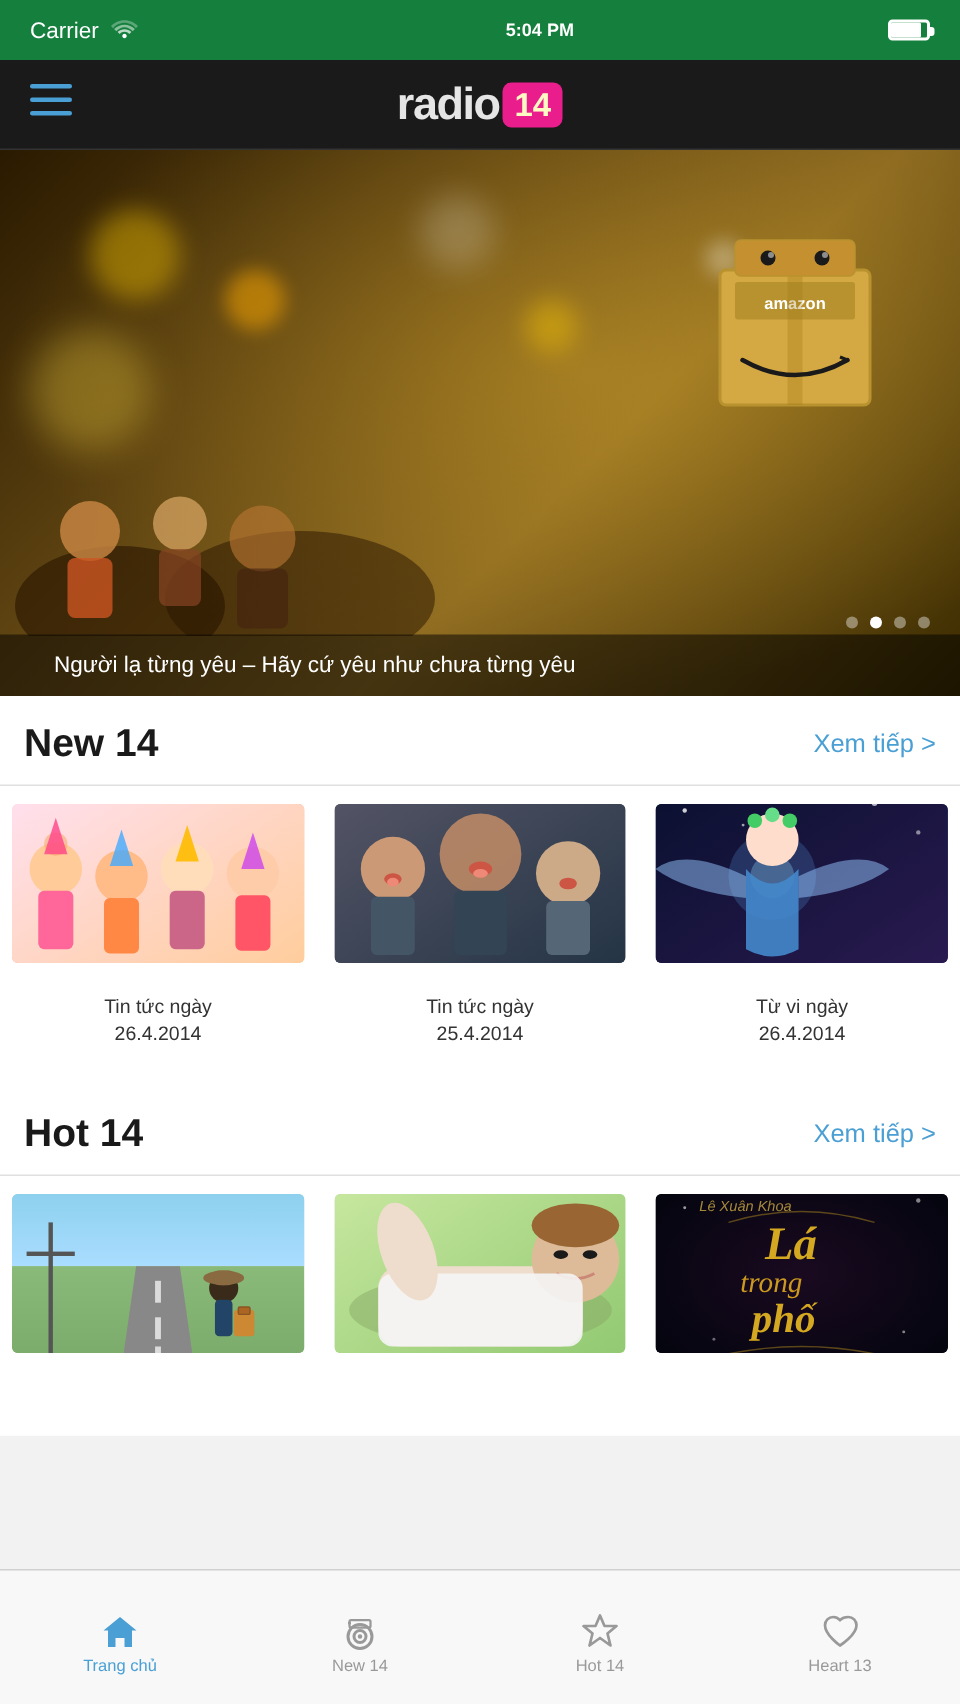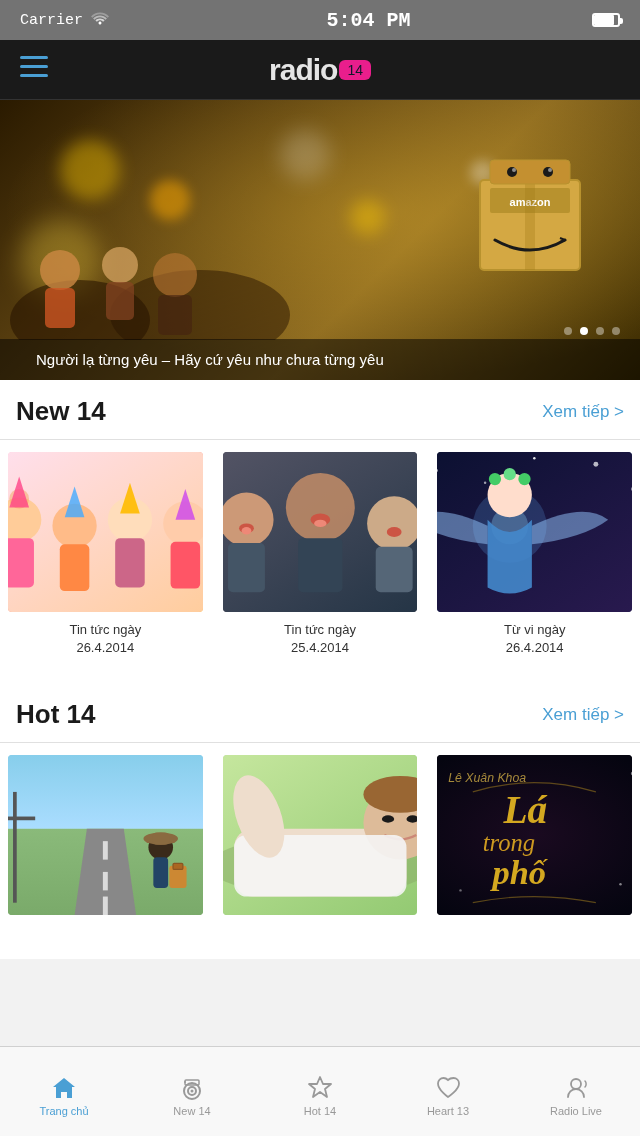--- a/index.html
+++ b/index.html
@@ -7,33 +7,32 @@
     body {
       width: 640px;
       min-height: 1136px;
       font-family: -apple-system, 'Helvetica Neue', Arial, sans-serif;
       background: #f2f2f2;
       overflow-x: hidden;
     }
 
     
     .status-bar {
-      background: #737373;
+      background: #15803d;
       height: 40px;
       display: flex;
       align-items: center;
       justify-content: space-between;
       padding: 0 20px;
       color: white;
       font-size: 15px;
       font-weight: 500;
-      font-family: Liberation Mono, monospace;
     }
     .status-left { display: flex; align-items: center; gap: 8px; }
-    .status-center { font-size: 20px; font-weight: 600; margin-left: 36px; }
+    .status-center { font-size: 12px; font-weight: 600; margin-left: 36px; }
     .status-right { display: flex; align-items: center; gap: 6px; }
     .battery-icon {
       width: 28px; height: 14px; border: 2px solid white;
       border-radius: 3px; position: relative; display: inline-block;
     }
     .battery-icon::after {
       content: '';
       position: absolute;
       right: -5px; top: 3px;
       width: 3px; height: 6px;
@@ -69,33 +68,33 @@
       align-items: center;
     }
     .logo-radio {
       font-size: 30px;
       font-weight: 800;
       color: #e5e5e5;
       letter-spacing: -1px;
     }
     .logo-14 {
       background: #e91e8c;
-      color: #0f172a;
-      font-size: 14px;
-      font-weight: 400;
+      color: #fef9c3;
+      font-size: 22px;
+      font-weight: 700;
       padding: 2px 8px;
       border-radius: 6px;
       margin-left: 2px;
     }
 
     
     .hero-banner {
       position: relative;
       width: 640px;
-      height: 280px;
+      height: 364px;
       background: linear-gradient(135deg, #2a1a00 0%, #5a4010 30%, #8a6820 60%, #3a2a00 100%);
       overflow: hidden;
     }
     .hero-overlay {
       position: absolute;
       inset: 0;
       background: radial-gradient(ellipse at 60% 40%, rgba(255,200,50,0.3) 0%, transparent 70%);
     }
     
     .bokeh {
@@ -160,24 +159,24 @@
       display: flex;
       gap: 20px;
       padding: 0 8px 16px 8px;
     }
     .card {
       flex: 1;
       cursor: pointer;
     }
     .card-image {
       width: 100%;
-      height: 160px;
+      height: 106px;
       border-radius: 4px;
       overflow: hidden;
-      margin-bottom: 9px;
+      margin-bottom: 20px;
     }
     .card-label {
       font-size: 13px;
       color: #333;
       text-align: center;
       line-height: 1.4;
     }
 
     
     .tab-bar {
@@ -604,23 +603,14 @@
     <span class="tab-label">Hot 14</span>
   </div>
 
   <div class="tab-item">
     <svg class="tab-svg" viewBox="0 0 26 26">
       <path d="M13 22 C13 22 3 15 3 8.5 C3 5.4 5.4 3 8.5 3 C10.2 3 11.8 3.8 13 5 C14.2 3.8 15.8 3 18.5 3 C21.6 3 24 5.4 24 8.5 C24 15 13 22 13 22 Z" fill="none" stroke="#999" stroke-width="1.8"></path>
     </svg>
     <span class="tab-label">Heart 13</span>
   </div>
 
-  <div class="tab-item">
-    <svg class="tab-svg" viewBox="0 0 26 26">
-      <circle cx="13" cy="9" r="5" fill="none" stroke="#999" stroke-width="1.8"></circle>
-      <path d="M5 22 C5 17.6 8.6 14 13 14 C17.4 14 21 17.6 21 22" fill="none" stroke="#999" stroke-width="1.8" stroke-linecap="round"></path>
-
-      <path d="M22 6 C23.5 7.5 23.5 10.5 22 12" stroke="#999" stroke-width="1.5" fill="none" stroke-linecap="round"></path>
-    </svg>
-    <span class="tab-label">Radio Live</span>
-  </div>
 
 </div>
 
 </body></html>

